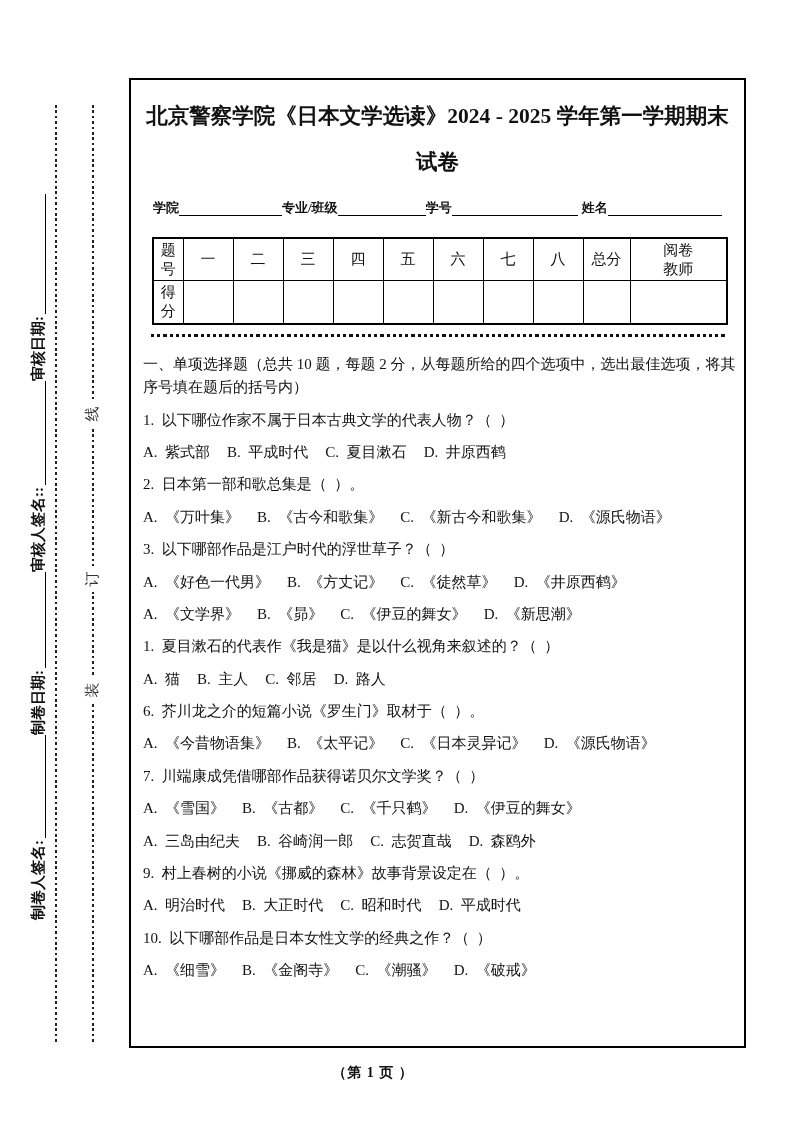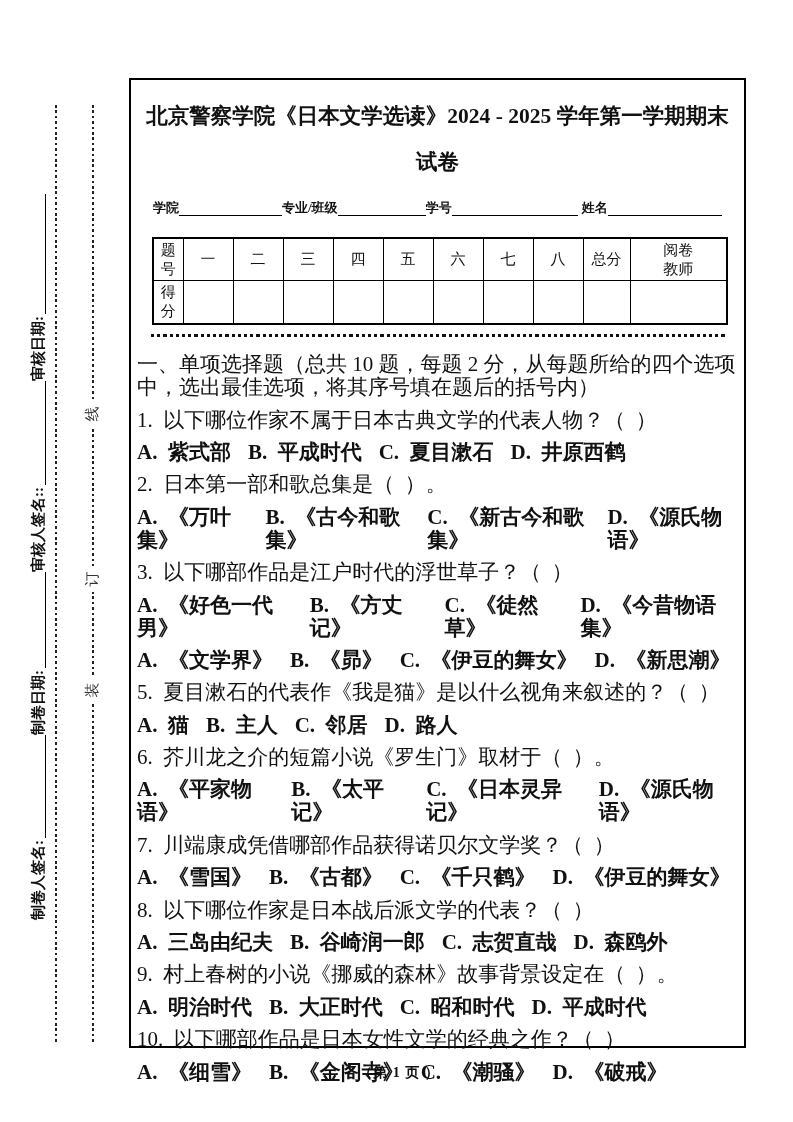--- a/index.html
+++ b/index.html
@@ -54,28 +54,28 @@
     border:1.5px solid #000;text-align:center;vertical-align:middle;
     font-size:15px;padding:0;
   }
   table.score tr.r1 td{height:41px;}
   table.score tr.r2 td{height:42px;}
   td.stack{white-space:pre-line;font-size:14.5px;line-height:19px;}
   .dotted-sep{
     margin:9px 0 0 20px;width:577px;height:3.2px;
     background:repeating-linear-gradient(to right,#111 0 3.2px,transparent 3.2px 6.2px);
   }
-  .qa{padding:0 8px 0 6px;font-size:21px;}
+  .qa{padding:0 8px 0 12px;font-size:15px;}
   .section{margin:16px 0 0 0;line-height:23px;white-space:pre-wrap;}
   .qline{margin:9.4px 0 0 0;line-height:23px;white-space:pre-wrap;}
   .opts{display:flex;gap:17px;}
-  .opts span{white-space:pre-wrap;font-weight:bold;}
+  .opts span{white-space:pre-wrap;}
   .page-footer{
     position:absolute;left:0;top:1064px;width:746px;text-align:center;
-    font-size:14px;font-weight:bold;letter-spacing:1px;padding-left:26px;
+    font-size:14px;font-weight:bold;letter-spacing:1px;
   }
 </style>
 </head>
 <body>
 
 <aside>
   <div class="rail">
     <span class="lbl">制卷人签名:</span>
     <span class="sblank sb1"></span>
     <span class="lbl">制卷日期:</span>
@@ -173,55 +173,54 @@
       <span>B.  《古今和歌集》</span>
       <span>C.  《新古今和歌集》</span>
       <span>D.  《源氏物语》</span>
     </p>
 
     <p class="qline">3.  以下哪部作品是江户时代的浮世草子？（  ）</p>
     <p class="qline opts">
       <span>A.  《好色一代男》</span>
       <span>B.  《方丈记》</span>
       <span>C.  《徒然草》</span>
-      <span>D.  《今昔物语集》</span>
+      <span>D.  《井原西鹤》</span>
     </p>
 
     <p class="qline opts">
       <span>A.  《文学界》</span>
       <span>B.  《昴》</span>
       <span>C.  《伊豆的舞女》</span>
       <span>D.  《新思潮》</span>
     </p>
 
-    <p class="qline">5.  夏目漱石的代表作《我是猫》是以什么视角来叙述的？（  ）</p>
+    <p class="qline">1.  夏目漱石的代表作《我是猫》是以什么视角来叙述的？（  ）</p>
     <p class="qline opts">
       <span>A.  猫</span>
       <span>B.  主人</span>
       <span>C.  邻居</span>
       <span>D.  路人</span>
     </p>
 
     <p class="qline">6.  芥川龙之介的短篇小说《罗生门》取材于（  ）。</p>
     <p class="qline opts">
-      <span>A.  《平家物语》</span>
+      <span>A.  《今昔物语集》</span>
       <span>B.  《太平记》</span>
       <span>C.  《日本灵异记》</span>
       <span>D.  《源氏物语》</span>
     </p>
 
     <p class="qline">7.  川端康成凭借哪部作品获得诺贝尔文学奖？（  ）</p>
     <p class="qline opts">
       <span>A.  《雪国》</span>
       <span>B.  《古都》</span>
       <span>C.  《千只鹤》</span>
       <span>D.  《伊豆的舞女》</span>
     </p>
 
-    <p class="qline">8.  以下哪位作家是日本战后派文学的代表？（  ）</p>
     <p class="qline opts">
       <span>A.  三岛由纪夫</span>
       <span>B.  谷崎润一郎</span>
       <span>C.  志贺直哉</span>
       <span>D.  森鸥外</span>
     </p>
 
     <p class="qline">9.  村上春树的小说《挪威的森林》故事背景设定在（  ）。</p>
     <p class="qline opts">
       <span>A.  明治时代</span>

